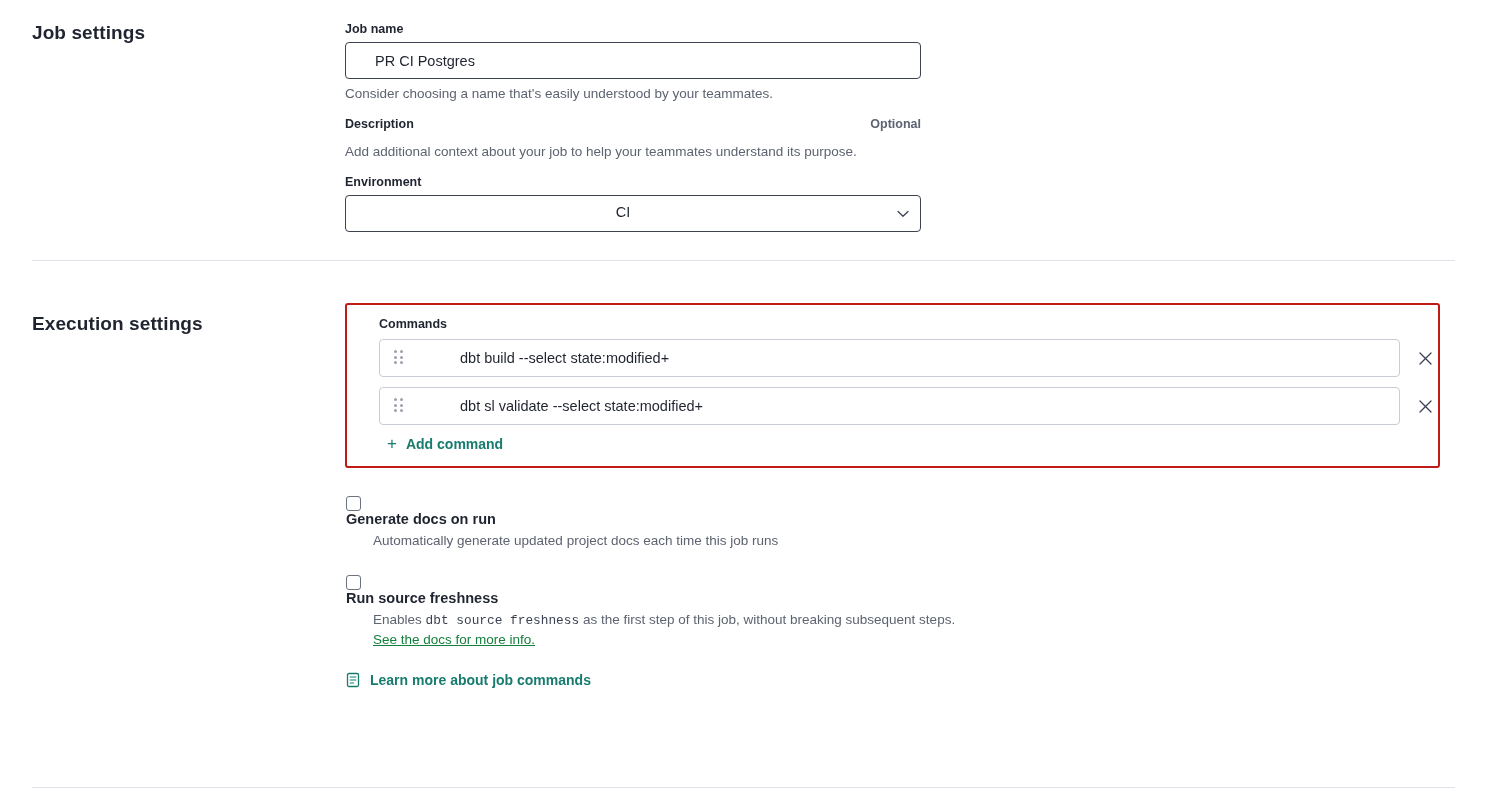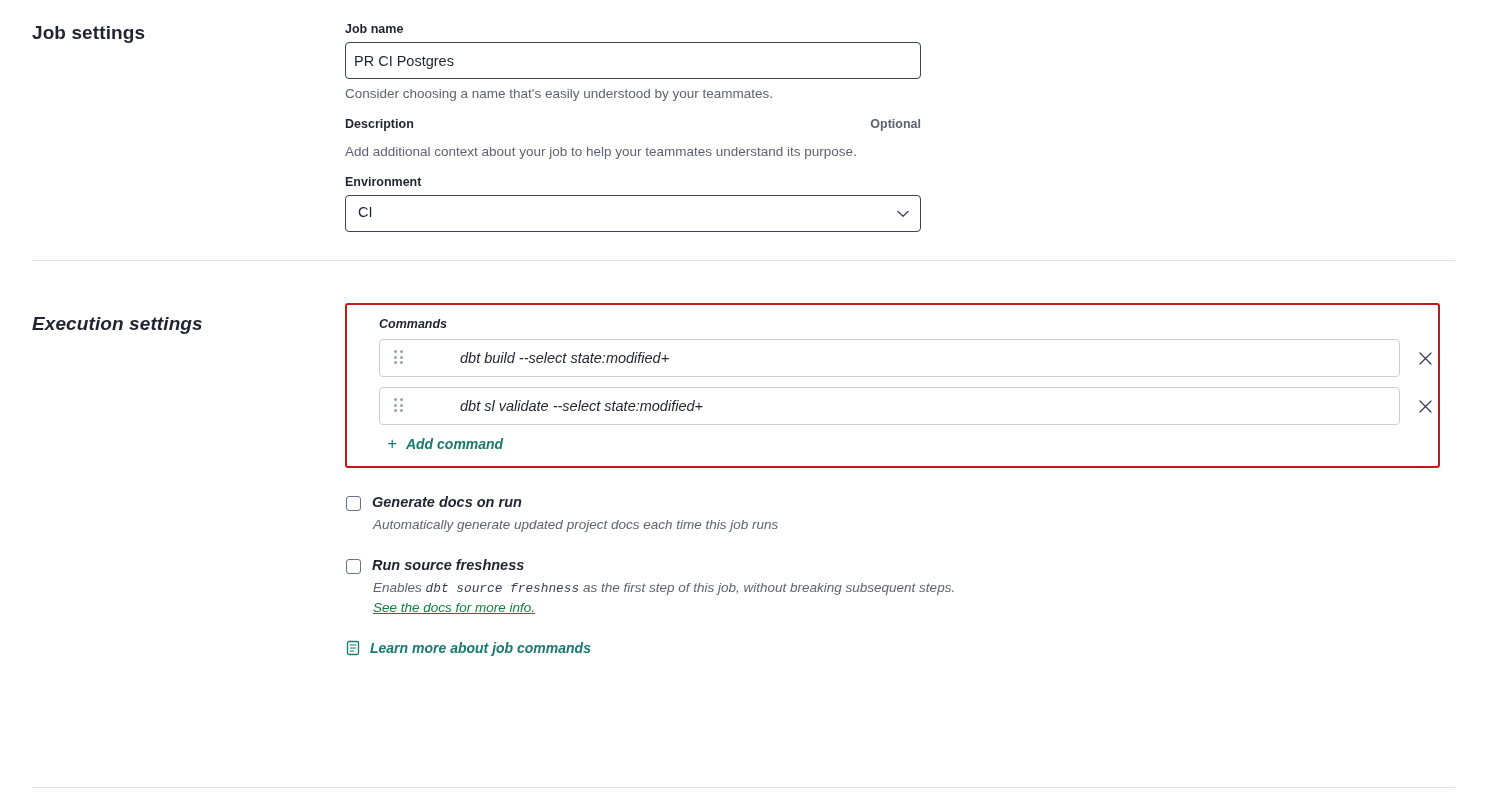--- a/index.html
+++ b/index.html
@@ -49,21 +49,21 @@
     font-weight: bold;
     color: #5d6370;
     margin-bottom: 6px;
   }
   .text-input {
     width: 576px;
     height: 37px;
     border: 1px solid #3d4350;
     border-radius: 4px;
     background: #fff;
-    padding: 0 8px;
+    padding: 0 29px;
     font-size: 14.5px;
     font-family: "Liberation Sans", sans-serif;
     color: #1f2430;
     outline: none;
     display: block;
   }
   .help-text {
     font-size: 13.5px;
     color: #5d6370;
     margin-top: 7px;
@@ -75,38 +75,39 @@
     width: 576px;
     height: 37px;
     border: 1px solid #3d4350;
     border-radius: 4px;
     background: #fff;
     padding: 0 32px 4px 12px;
     font-size: 14.5px;
     color: #1f2430;
     display: flex;
     align-items: center;
+    justify-content: center;
   }
   .chevron {
     position: absolute;
     right: 12px; top: 0; height: 37px;
     display: flex; align-items: center;
     pointer-events: none;
   }
   .chevron svg { display: block; }
 
   
   .divider {
     height: 1px;
     background: #dfe2e8;
     margin: 28px 32px 0 32px;
   }
 
   
-  #execution-settings { padding-top: 42px; font-style: italic; }
+  #execution-settings { padding-top: 42px; }
   #execution-settings .section-title { padding-top: 10px; }
 
   .highlight-box {
     position: relative;
     border: 2px solid #c11b17;
     border-radius: 3px;
     width: 1095px;
     margin-left: 0;
     padding: 12px 0 14px 32px;
   }
@@ -176,21 +177,21 @@
   }
   .plus {
     font-size: 17px;
     line-height: 1;
     font-weight: normal;
     color: #177b6e;
   }
 
   
   .check-group { margin-top: 26px; padding-left: 1px; }
-  .check-row { display: flex; align-items: flex-start; }
+  .check-row { display: flex; align-items: flex-start; flex-direction: column; }
   .checkbox {
     width: 15px; height: 15px;
     border: 1.5px solid #6b7280;
     border-radius: 3px;
     background: #fff;
     margin-right: 11px;
     margin-top: 2px;
     flex: 0 0 auto;
     cursor: pointer;
   }

